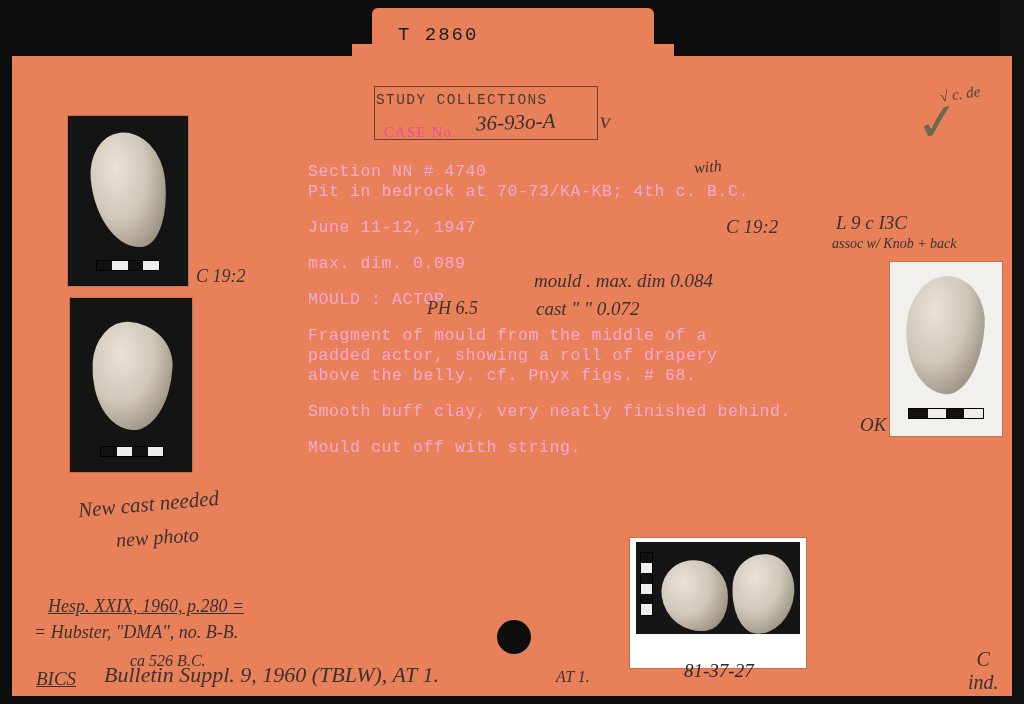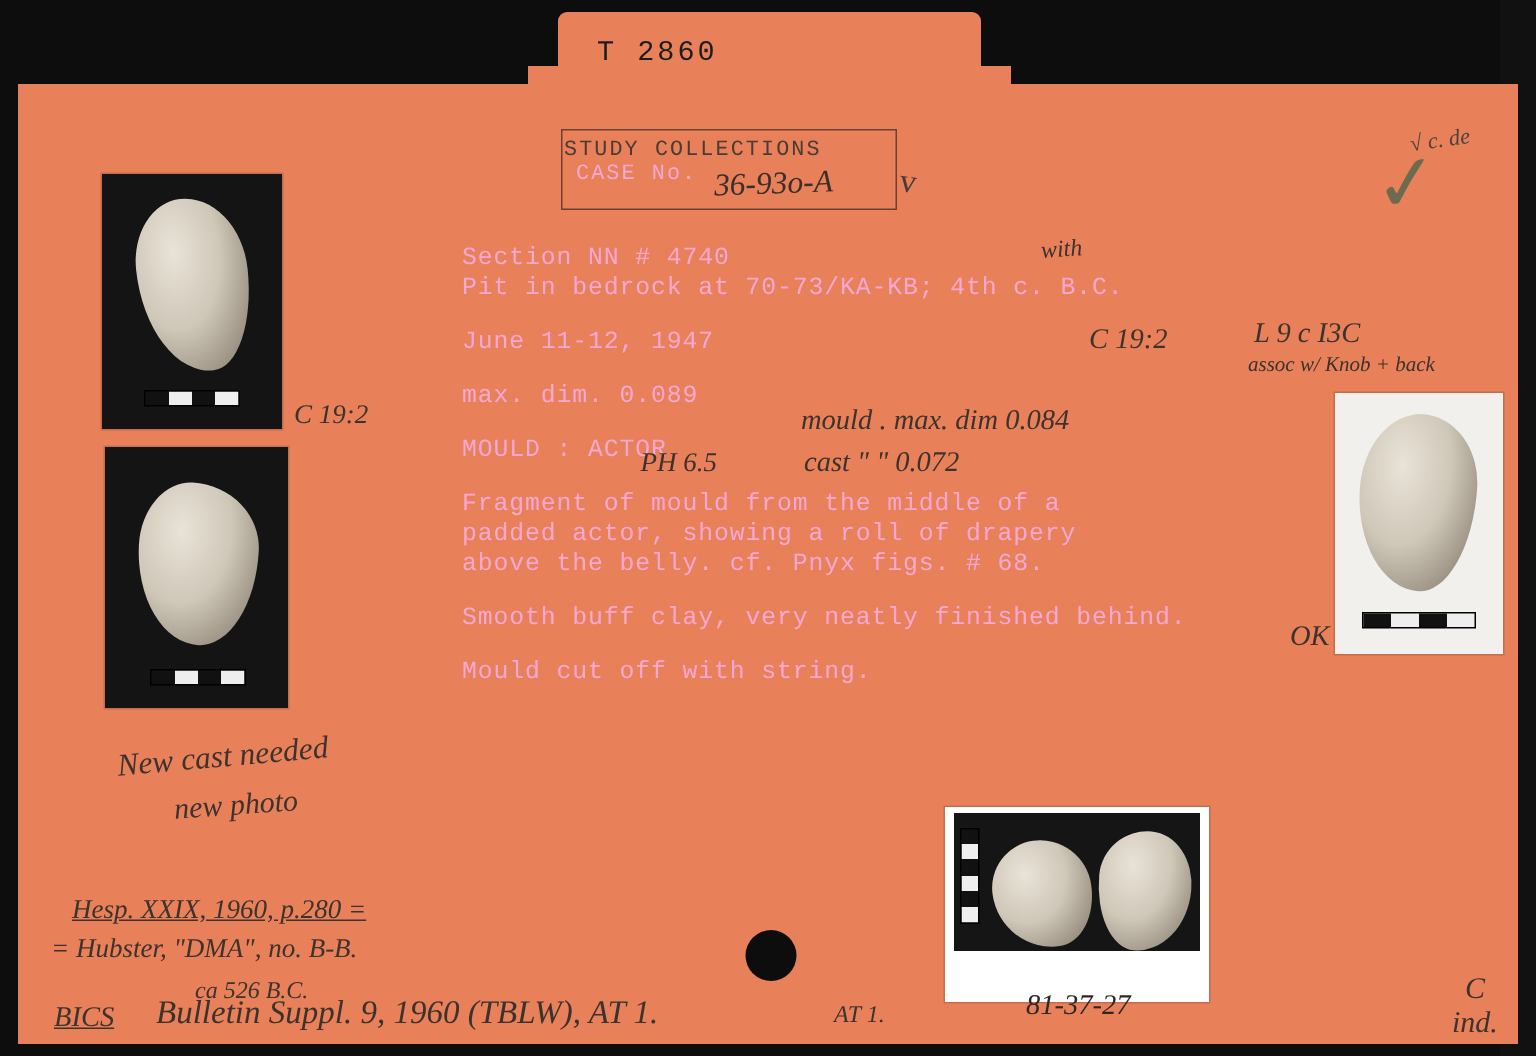--- a/index.html
+++ b/index.html
@@ -38,23 +38,23 @@
   .stamp-box{
     position:absolute;left:374px;top:86px;width:222px;height:52px;
     border:1.5px solid #6b4030;
   }
   .stamp-line1{
     position:absolute;left:376px;top:92px;
     font-family:"Liberation Mono", monospace;
     font-size:14.5px;letter-spacing:1.4px;color:#4b3b36;
   }
   .stamp-line2{
-    position:absolute;left:384px;top:108px;
-    font-family:Liberation Mono, monospace;
-    font-size:14.5px;letter-spacing:1.4px;color:#f9a8d4;
+    position:absolute;left:384px;top:124px;
+    font-family:Liberation Serif, serif;
+    font-size:14.5px;letter-spacing:1.4px;color:#ec4899;
   }
   .stamp-case-hand{
     position:absolute;left:476px;top:110px;
     font-family:"Liberation Serif", serif;
     font-size:21px;color:#3a2f2b;font-style:italic;
     transform:rotate(-2deg);
   }
   .stamp-tick{
     position:absolute;left:600px;top:108px;
     font-family:"Liberation Serif", serif;font-size:22px;color:#4a3a34;

